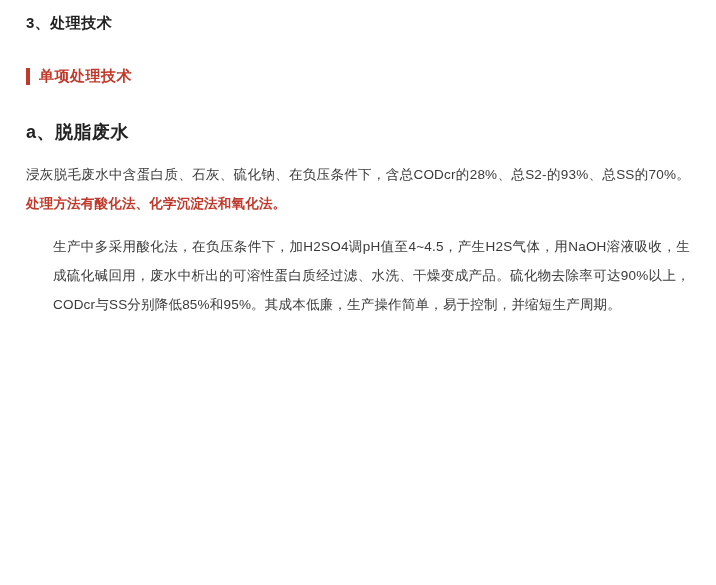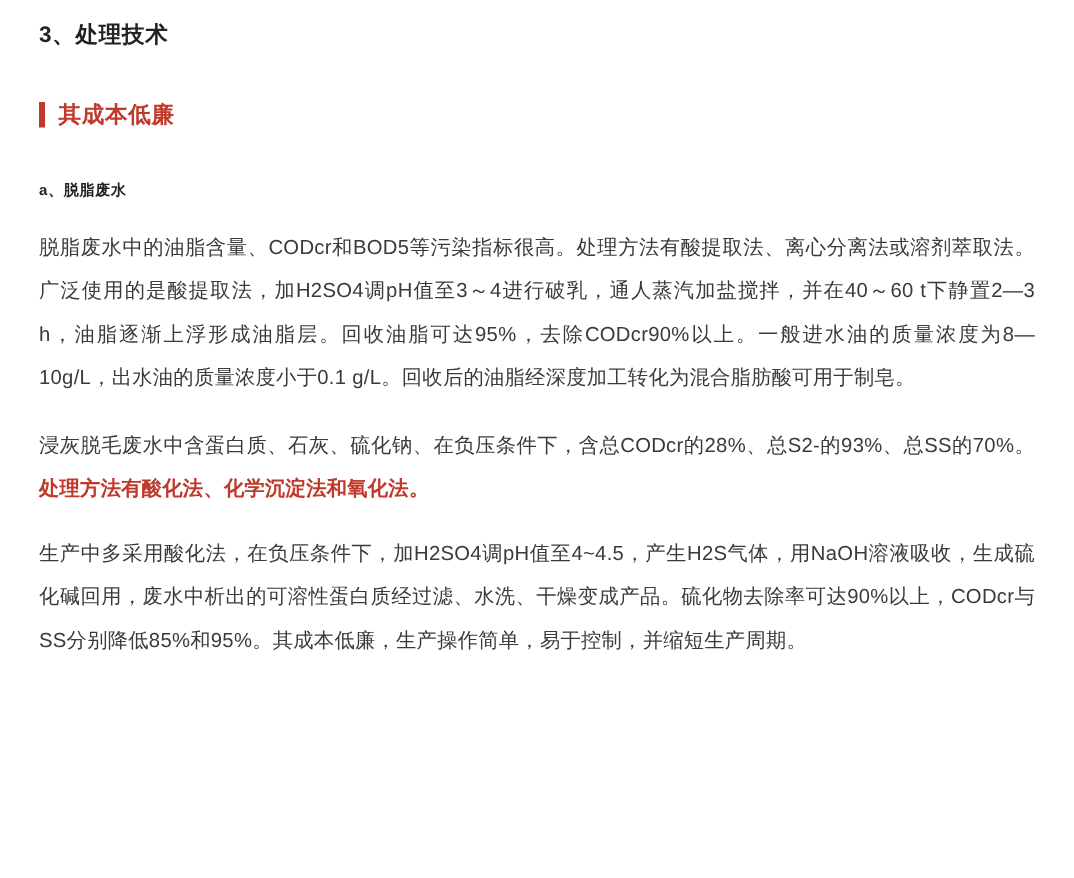--- a/index.html
+++ b/index.html
@@ -38,56 +38,56 @@
     margin-right: 9px;
     flex: 0 0 auto;
   }
   .accent-heading-text {
     font-size: 15px;
     font-weight: bold;
     color: #c0392b;
     letter-spacing: 0.5px;
   }
   .sub-heading {
-    font-size: 10px;
+    font-size: 18px;
     font-weight: bold;
     color: #222222;
     margin: 34px 0 0 0;
     letter-spacing: 0.5px;
   }
   .para {
     font-size: 13.5px;
     line-height: 29px;
     color: #3a3a3a;
     margin: 16px 0 0 0;
     text-align: justify;
     letter-spacing: 0.2px;
   }
   .para-tight {
     margin-top: 14px;
+    margin-left: 27px;
   }
   .hl {
     color: #c0392b;
     font-weight: bold;
   }
 </style>
 </head>
 <body>
 
 <div class="page">
 
   <div class="section-title">3、处理技术</div>
 
   <div class="accent-heading">
     <span class="accent-bar"></span>
-    <span class="accent-heading-text">其成本低廉</span>
+    <span class="accent-heading-text">单项处理技术</span>
   </div>
 
   <div class="sub-heading">a、脱脂废水</div>
 
-  <p class="para">脱脂废水中的油脂含量、CODcr和BOD5等污染指标很高。处理方法有酸提取法、离心分离法或溶剂萃取法。广泛使用的是酸提取法，加H2SO4调pH值至3～4进行破乳，通人蒸汽加盐搅拌，并在40～60 t下静置2—3 h，油脂逐渐上浮形成油脂层。回收油脂可达95%，去除CODcr90%以上。一般进水油的质量浓度为8—10g/L，出水油的质量浓度小于0.1 g/L。回收后的油脂经深度加工转化为混合脂肪酸可用于制皂。</p>
 
 
   <p class="para"><span>浸灰脱毛废水中含蛋白质、石灰、硫化钠、在负压条件下，含总CODcr的28%、总S2-的93%、总SS的70%。</span><span class="hl">处理方法有酸化法、化学沉淀法和氧化法。</span></p>
 
   <p class="para para-tight">生产中多采用酸化法，在负压条件下，加H2SO4调pH值至4~4.5，产生H2S气体，用NaOH溶液吸收，生成硫化碱回用，废水中析出的可溶性蛋白质经过滤、水洗、干燥变成产品。硫化物去除率可达90%以上，CODcr与SS分别降低85%和95%。其成本低廉，生产操作简单，易于控制，并缩短生产周期。</p>
 
 </div>
 
 </body></html>

